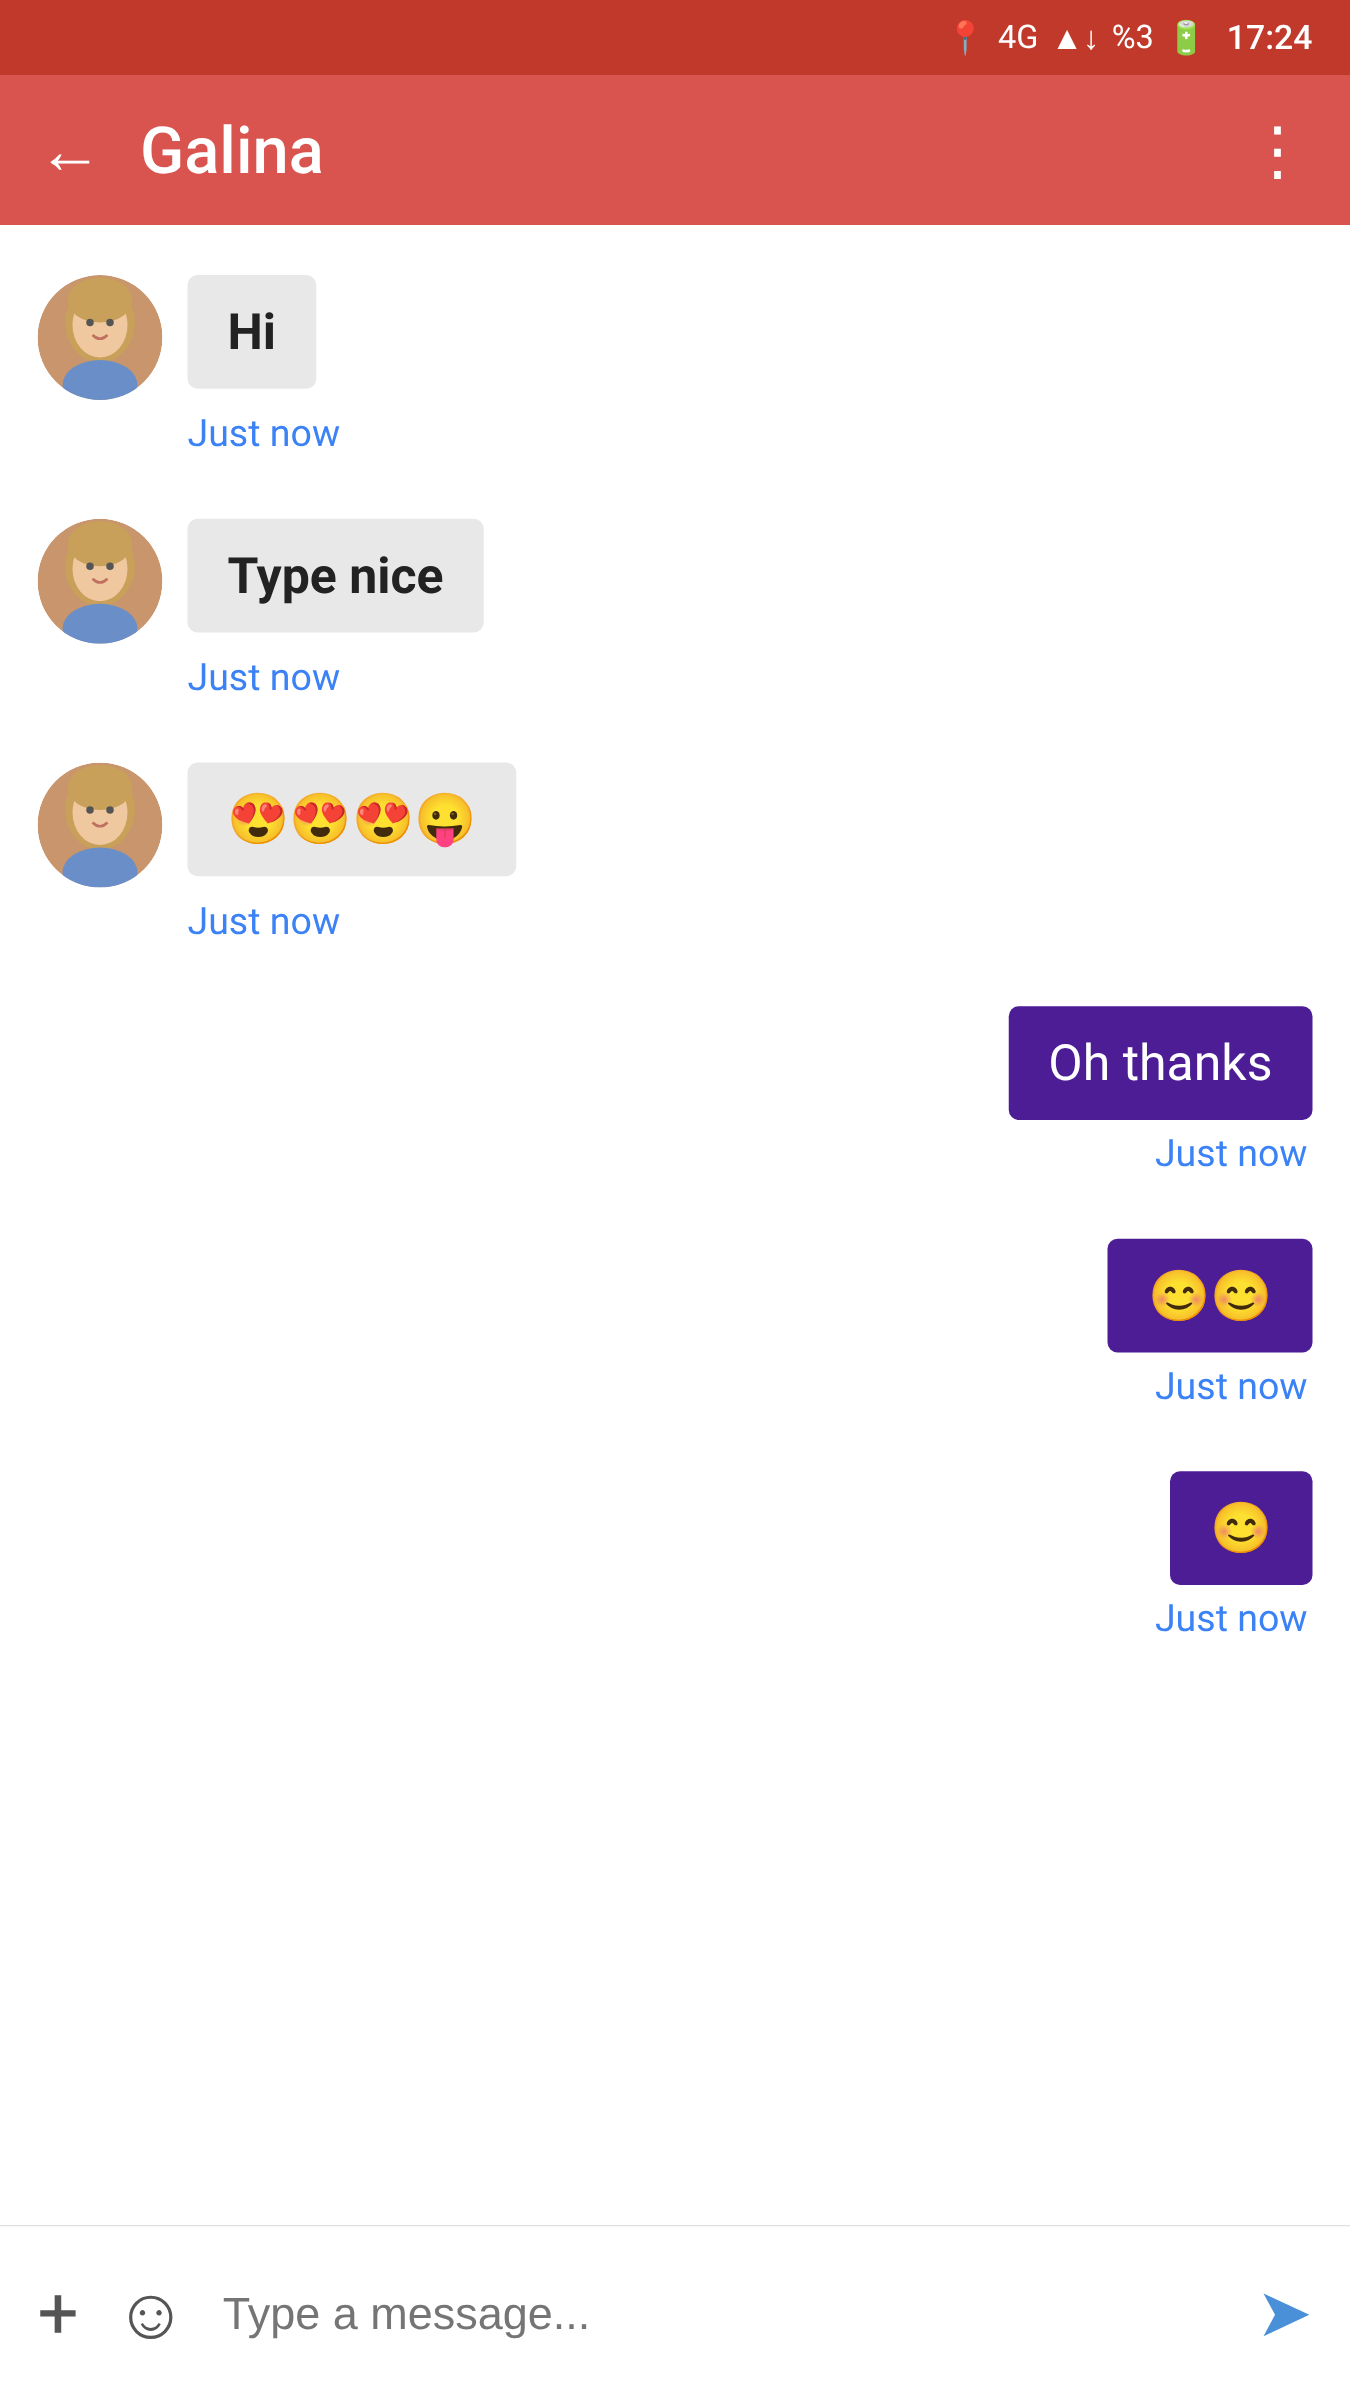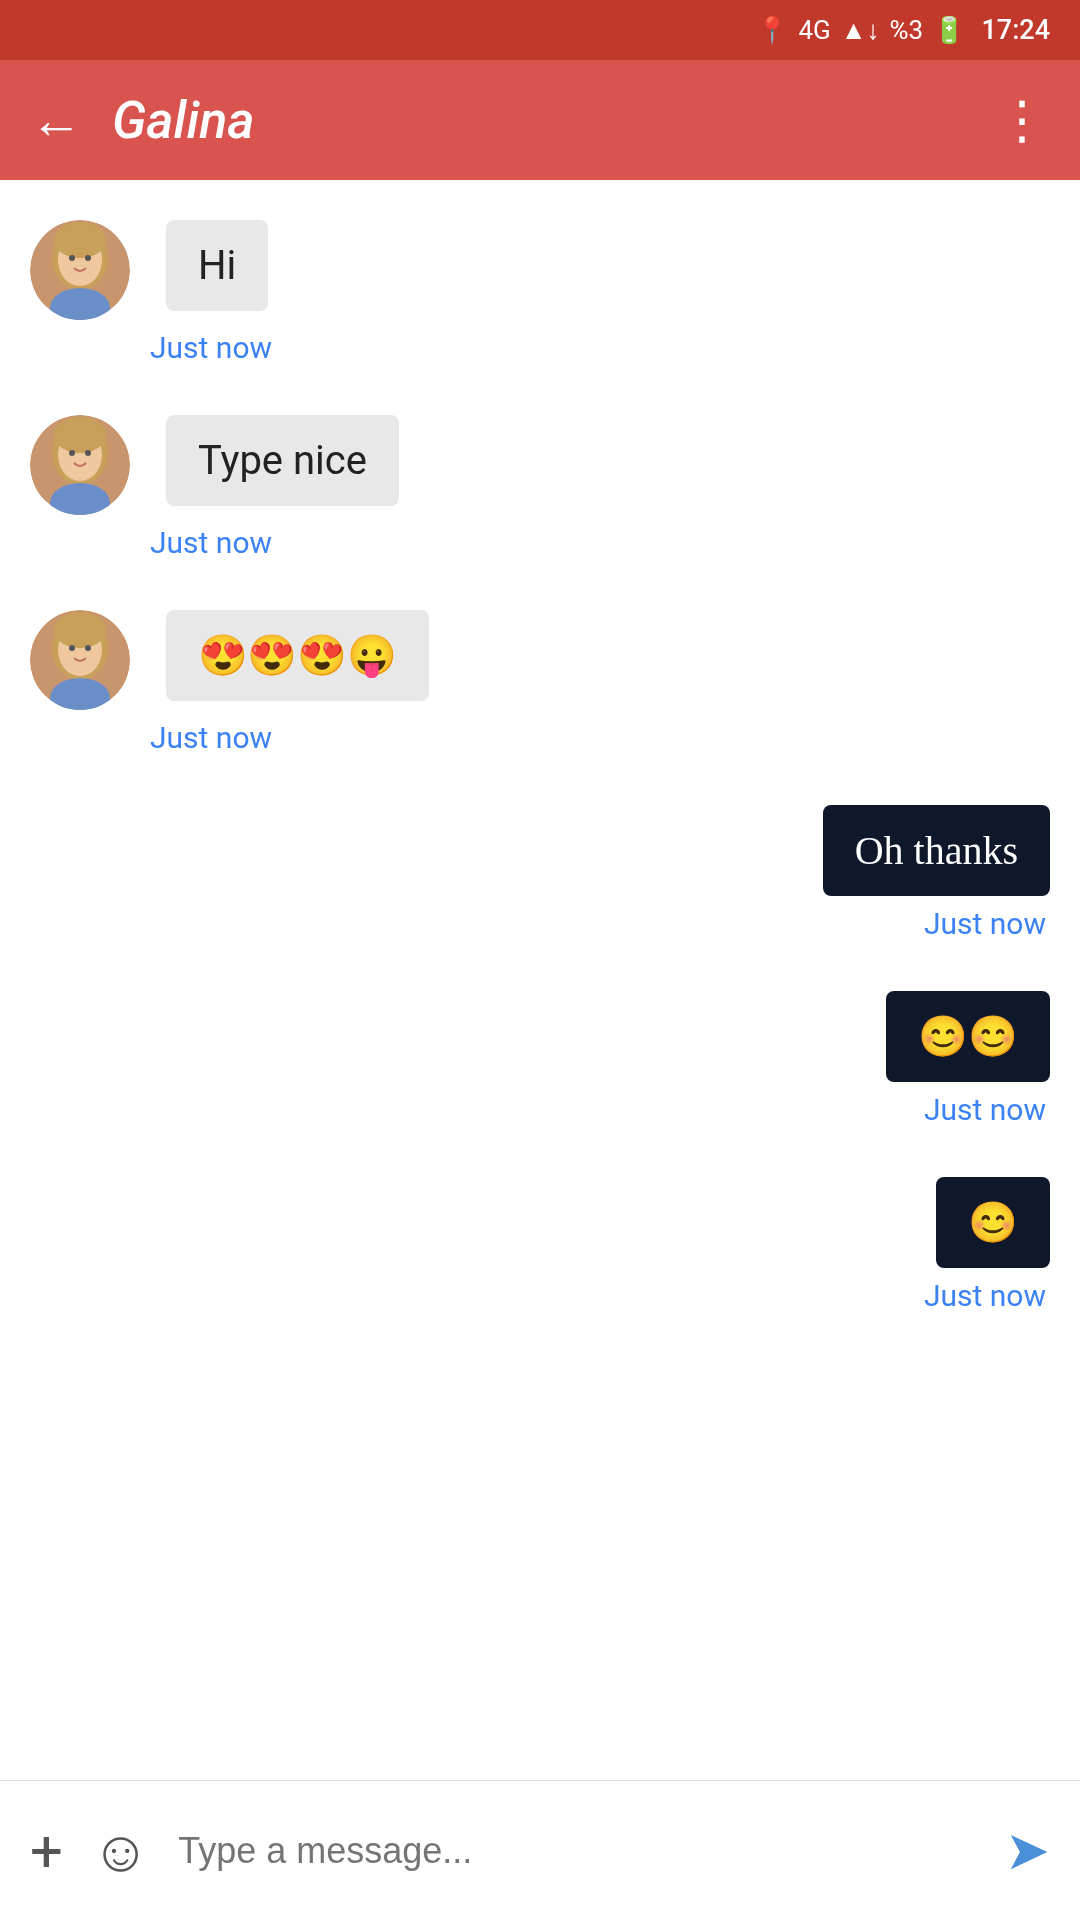--- a/index.html
+++ b/index.html
@@ -49,21 +49,20 @@
     .header .back-btn {
       font-size: 52px;
       margin-right: 30px;
       cursor: pointer;
       color: white;
     }
     .header .title {
       font-size: 52px;
       font-weight: 500;
       flex: 1;
-      font-style: italic;
     }
     .header .more-btn {
       font-size: 52px;
       color: white;
       cursor: pointer;
       letter-spacing: 2px;
     }
 
     
     .chat-area {
@@ -83,39 +82,39 @@
     .msg-row.received {
       align-items: flex-start;
     }
     .msg-row.sent {
       align-items: flex-end;
     }
 
     .msg-with-avatar {
       display: flex;
       align-items: flex-start;
-      gap: 36px;
+      gap: 20px;
+      font-weight: bold;
     }
 
     
     .bubble {
       padding: 22px 32px;
       border-radius: 8px;
       font-size: 40px;
       max-width: 700px;
       word-break: break-word;
     }
     .bubble.received-bubble {
       background: #e8e8e8;
       color: #222;
     }
     .bubble.sent-bubble {
-      background: #0f172a;
-      color: white;
-      font-family: Liberation Serif, serif;
+      background: #4c1d95;
+      color: white;
     }
 
     
     .timestamp {
       font-size: 30px;
       color: #3b82f6;
       margin-top: 10px;
     }
     .msg-row.received .timestamp {
       margin-left: 120px;

